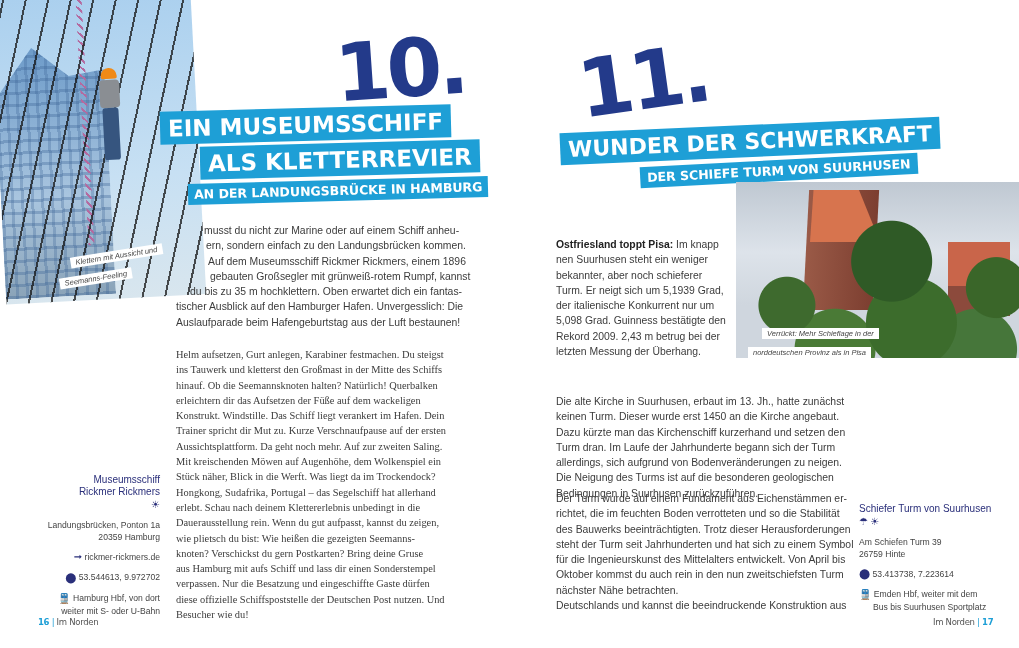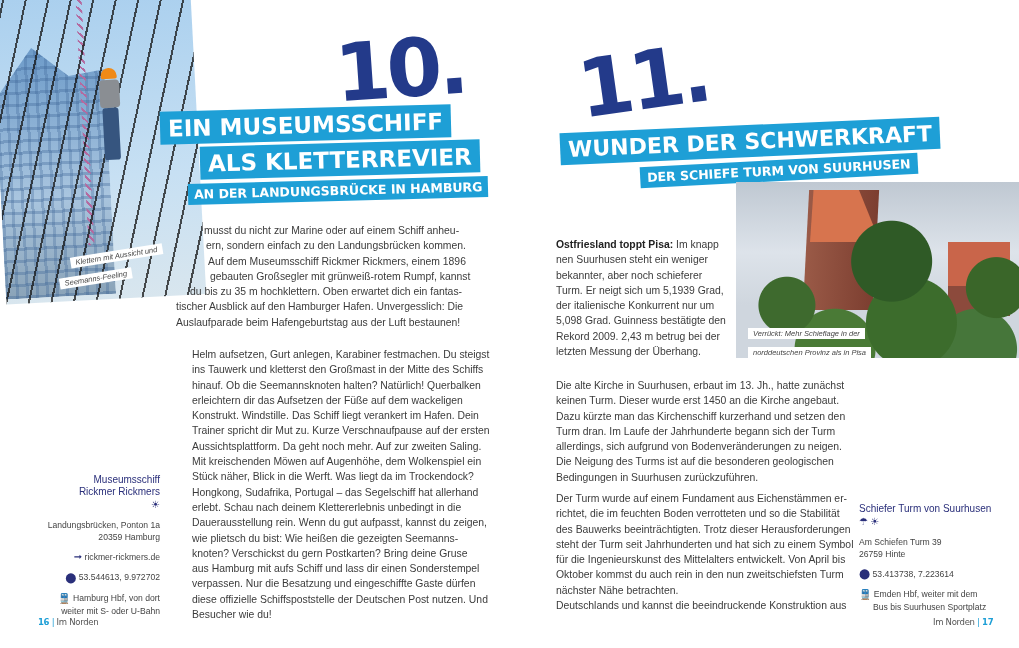--- a/index.html
+++ b/index.html
@@ -35,24 +35,24 @@
   .b10b { left:200px; top:143px; font-size:23px; padding:4px 8px 3px 8px; transform:rotate(-1.5deg); }
   .b10c { left:188px; top:180px; font-size:12.5px; padding:3px 6px; transform:rotate(-1.5deg); }
   .b11a { left:560px; top:125px; font-size:22px; padding:4px 8px 3px 8px; transform:rotate(-2.5deg); }
   .b11b { left:640px; top:160px; font-size:12.5px; padding:3px 7px; transform:rotate(-3deg); }
 
   
   .body { font-size:10.4px; line-height:15.3px; color:#3b3b3b; }
   .body b { color:#222; }
   .p-left1 { left:176px; top:223px; width:300px; }
   .p-left1 .ln { display:block; white-space:nowrap; }
-  .p-left2 { left:192px; top:347px; width:300px; }
+  .p-left2 { left:176px; top:347px; width:300px;font-family:Liberation Serif, serif; }
   .p-left2 .ln, .p-right .ln { display:block; white-space:nowrap; }
   .p-right1 { left:556px; top:237px; width:180px; }
-  .p-right2 { left:556px; top:378px; width:300px; }
+  .p-right2 { left:556px; top:394px; width:300px; }
   .p-right3 { left:556px; top:491px; width:300px; }
 
   
   .info { font-size:8.6px; line-height:12px; color:#444; }
   .info-title { color:#2a2f7a; font-weight:normal; font-size:10px; }
   .info-left { left:20px; top:474px; width:140px; text-align:right; }
   .info-right { left:859px; top:503px; width:150px; text-align:left; }
   .info .row { margin-top:8px; }
   .ico { display:inline-block; color:#2a2f7a; font-size:10px; vertical-align:middle; }
 
@@ -161,21 +161,21 @@
 
 <div class="abs photo-right">
   <div class="sky"></div>
   <div class="tower"></div>
   <div class="roof"></div>
   <div class="church-roof"></div>
   <div class="church"></div>
   <div class="trees"></div>
 </div>
 <div class="abs photo-caption-right">
-  <span class="caption-line" style="">Verrückt: Mehr Schieflage in der</span><br>
+  <span class="caption-line" style="margin-left:14px">Verrückt: Mehr Schieflage in der</span><br>
   <span class="caption-line">norddeutschen Provinz als in Pisa</span>
 </div>
 
 <div class="abs body p-right1 p-right">
   <span class="ln"><b>Ostfriesland toppt Pisa:</b><span> Im knapp</span></span>
   <span class="ln">nen Suurhusen steht ein weniger</span>
   <span class="ln">bekannter, aber noch schieferer</span>
   <span class="ln">Turm. Er neigt sich um 5,1939 Grad,</span>
   <span class="ln">der italienische Konkurrent nur um</span>
   <span class="ln">5,098 Grad. Guinness bestätigte den</span>

